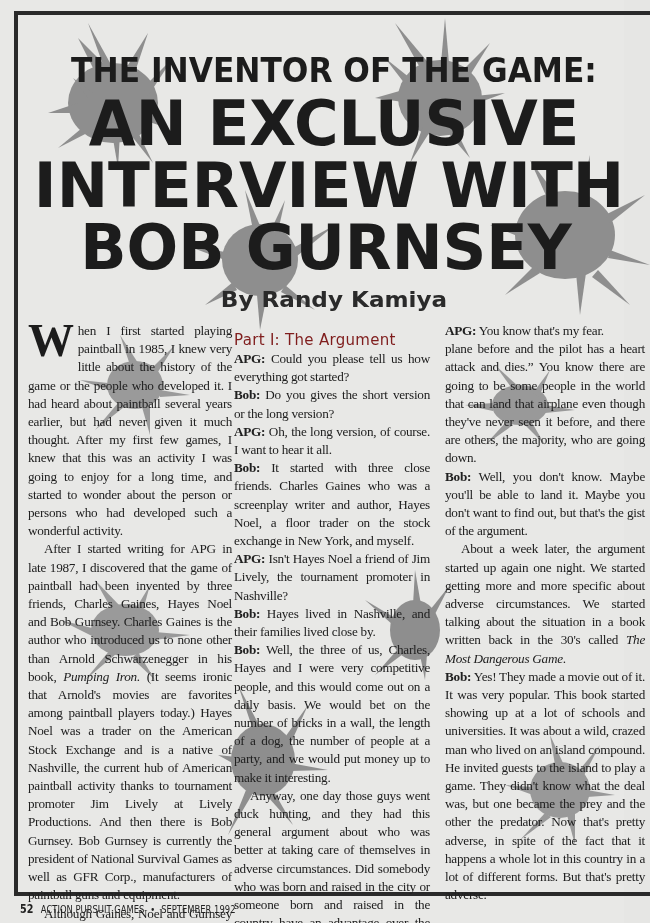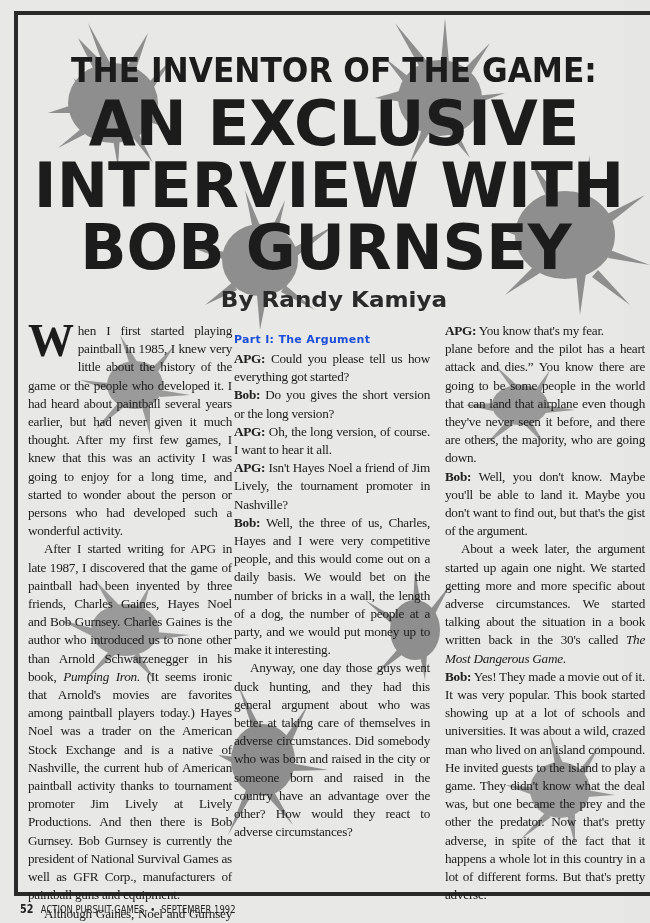--- a/index.html
+++ b/index.html
@@ -68,26 +68,26 @@
     .indent { text-indent: 16px; }
     .dropcap {
       float: left;
       font-size: 46px; line-height: 36px;
       font-weight: bold;
       margin: 1px 4px 0 0;
       color: #1c1c1c;
     }
     .section-heading {
       font-family: "DejaVu Sans", sans-serif;
-      font-weight: bold;
-      font-size: 11px;
+      font-weight: normal;
+      font-size: 15px;
       line-height: 20px;
       margin: 8px 0 0 0 !important;
       letter-spacing: 0.3px;
-      color: #1d4ed8;
+      color: #7f1d1d;
     }
     .speaker { font-weight: bold; margin-top: 23px; }
     em { font-style: italic; }
     .footer {
       position: absolute; left: 20px; top: 902px;
       font-family: "DejaVu Sans", sans-serif;
       font-size: 10.5px; color: #222; white-space: nowrap;
       transform: scaleX(0.8); transform-origin: left center;
     }
     .footer .pg { font-weight: bold; font-size: 12px; margin-right: 6px; }
@@ -254,21 +254,23 @@
     <p class="indent"><span>After I started writing for APG in late 1987, I discovered that the game of paintball had been invented by three friends, Charles Gaines, Hayes Noel and Bob Gurnsey. Charles Gaines is the author who introduced us to none other than Arnold Schwarzenegger in his book, </span><em>Pumping Iron.</em><span> (It seems ironic that Arnold's movies are favorites among paintball players today.) Hayes Noel was a trader on the American Stock Exchange and is a native of Nashville, the current hub of American paintball activity thanks to tournament promoter Jim Lively at Lively Productions. And then there is Bob Gurnsey. Bob Gurnsey is currently the president of National Survival Games as well as GFR Corp., manufacturers of paintball guns and equipment.</span></p>
     <p class="indent">Although Gaines, Noel and Gurnsey worked together to bring together the people and resources necessary to have that first game of paintball, it was Gurnsey who saw its limitless potential as a recreational activity. In the initial installment of a three part series, Bob Gurnsey gives us a detailed history of the development of the sport with the insight that only he can give.</p>
 
   </section>
 
   <section class="col col2">
     <p class="section-heading">Part I: The Argument</p>
     <p><span class="speaker">APG:</span><span> Could you please tell us how everything got started?</span></p>
     <p><span class="speaker">Bob:</span><span> Do you gives the short version or the long version?</span></p>
     <p><span class="speaker">APG:</span><span> Oh, the long version, of course. I want to hear it all.</span></p>
+    <p><span class="speaker">Bob:</span><span> It started with three close friends. Charles Gaines who was a screenplay writer and author, Hayes Noel, a floor trader on the stock exchange in New York, and myself.</span></p>
     <p><span class="speaker">APG:</span><span> Isn't Hayes Noel a friend of Jim Lively, the tournament promoter in Nashville?</span></p>
+    <p><span class="speaker">Bob:</span><span> Hayes lived in Nashville, and their families lived close by.</span></p>
     <p><span class="speaker">Bob:</span><span> Well, the three of us, Charles, Hayes and I were very competitive people, and this would come out on a daily basis. We would bet on the number of bricks in a wall, the length of a dog, the number of people at a party, and we would put money up to make it interesting.</span></p>
     <p class="indent">Anyway, one day those guys went duck hunting, and they had this general argument about who was better at taking care of themselves in adverse circumstances. Did somebody who was born and raised in the city or someone born and raised in the country have an advantage over the other? How would they react to adverse circumstances?</p>
 
   </section>
 
   <section class="col col3">
     <p><span class="speaker">APG:</span><span> You know that's my fear.</span></p>
     <p>plane before and the pilot has a heart attack and dies.” You know there are going to be some people in the world that can land that airplane even though they've never seen it before, and there are others, the majority, who are going down.</p>
     <p><span class="speaker">Bob:</span><span> Well, you don't know. Maybe you'll be able to land it. Maybe you don't want to find out, but that's the gist of the argument.</span></p>
     <p class="indent"><span>About a week later, the argument started up again one night. We started getting more and more specific about adverse circumstances. We started talking about the situation in a book written back in the 30's called </span><em>The Most Dangerous Game</em><span>.</span></p>

